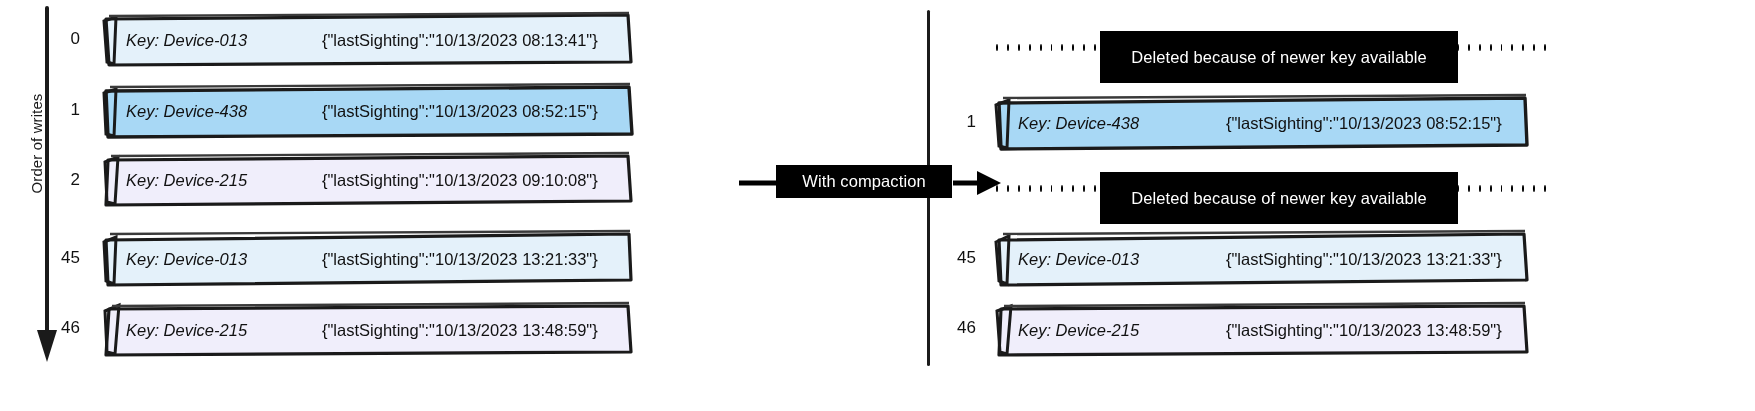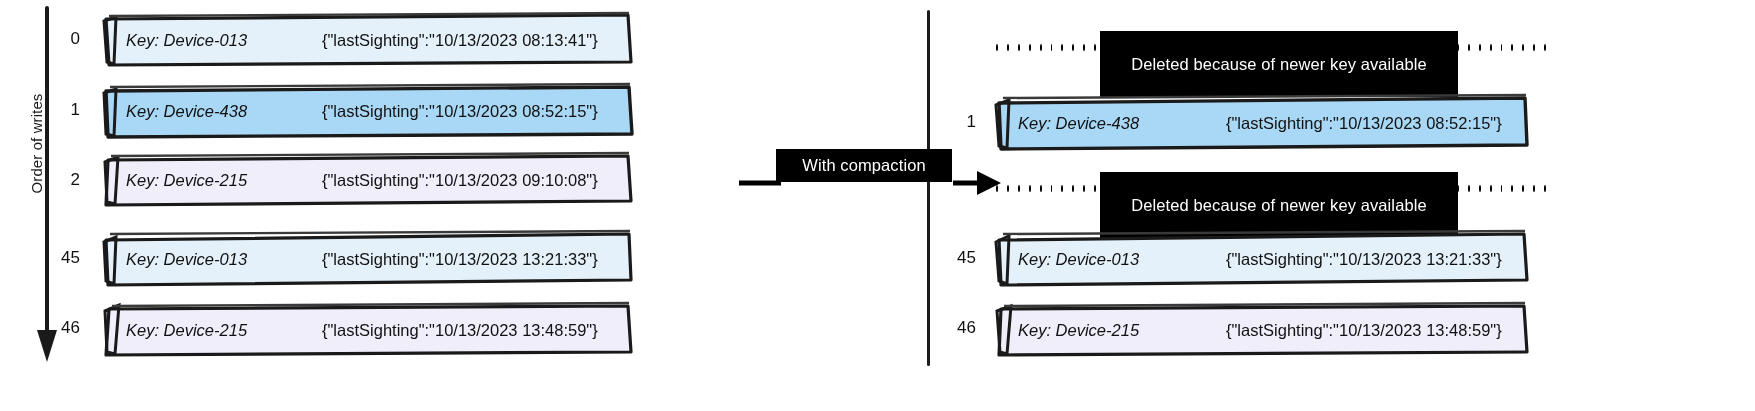--- a/index.html
+++ b/index.html
@@ -46,26 +46,26 @@
 
   
   .black-label{
     position:absolute;background:#000000;color:#ffffff;
     display:flex;align-items:center;justify-content:center;
     font-size:16.5px;white-space:nowrap;letter-spacing:.1px;
   }
 
   
   #compaction-arrow-svg{position:absolute;left:735px;top:158px;width:270px;height:50px;}
-  #compaction-label{left:776px;top:149px;width:176px;height:33px;}
+  #compaction-label{left:776px;top:165px;width:176px;height:33px;}
 
   
   .dot-leader{position:absolute;height:8px;display:flex;align-items:center;gap:9px;}
   .dot-leader span{width:7px;height:7px;background:#000;border-radius:50%;display:block;}
-  .deleted-label{height:30px;font-size:16.5px;padding:18px 10px;}
+  .deleted-label{height:30px;font-size:16.5px;padding:11px 10px;}
 </style>
 </head>
 <body>
 
 <div class="canvas">
 
   <div id="order-axis-label">Order of writes</div>
 
   <svg id="order-arrow" viewBox="0 0 26 358" preserveAspectRatio="none">
     <line x1="13" y1="2" x2="13" y2="330" stroke="#1a1a1a" stroke-width="4" stroke-linecap="round"></line>

